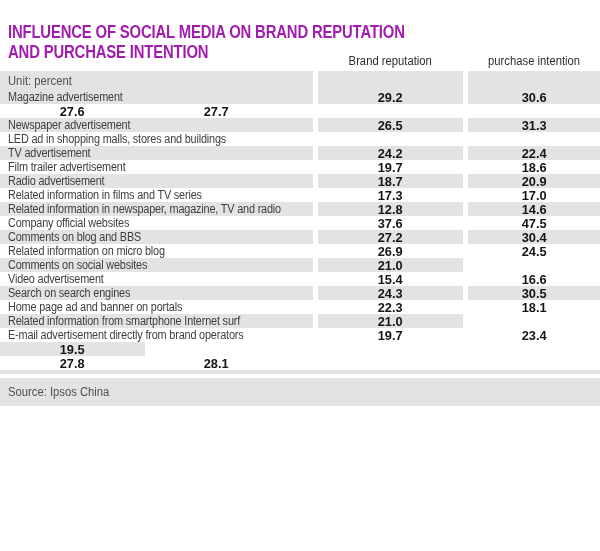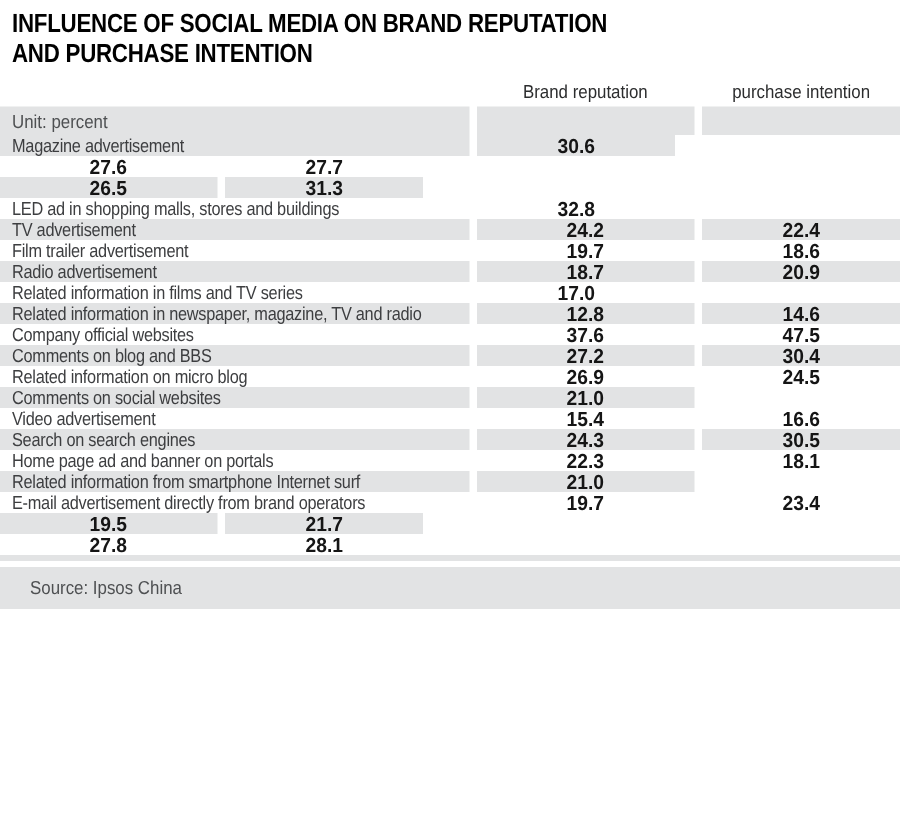--- a/index.html
+++ b/index.html
@@ -2,22 +2,22 @@
 <html><head>
 <meta charset="utf-8">
 <style>
   * { margin:0; padding:0; box-sizing:border-box; }
   body { background:#fff; }
   .wrap {
     width:600px; height:551px; background:#ffffff; overflow:hidden;
     font-family:"Liberation Sans", sans-serif; position:relative;
   }
   .title {
-    padding:5px 0 0 8px; font-weight:bold; font-size:17.5px;
-    line-height:20px; color:#000000; height:45px;
+    padding:22px 0 0 8px; font-weight:bold; font-size:17.5px;
+    line-height:20px; color:#a21caf; height:45px;
   }
   .title .ln {
     white-space:nowrap; letter-spacing:-0.2px;
     transform:scaleX(0.85); transform-origin:0 50%;
   }
   .tablebar { margin-top:5px; }
   .row { display:flex; }
   .row .c1 { width:313px; margin-right:5px; display:flex; align-items:center; padding-left:8px; }
   .row .c2 { width:145px; margin-right:5px; display:flex; align-items:center; justify-content:center; }
   .row .c3 { width:132px; display:flex; align-items:center; justify-content:center; }
@@ -35,21 +35,21 @@
     transform:scaleX(0.87); transform-origin:0 50%; display:inline-block;
   }
   .datarow .c2, .datarow .c3 { font-size:13.5px; font-weight:bold; color:#151515; }
   .datarow .c2 span, .datarow .c3 span {
     white-space:nowrap; transform:scaleX(0.95); transform-origin:50% 50%; display:inline-block;
   }
   .divider { height:4px; background:#e2e3e4; }
   .botgap { height:4px; background:#ffffff; }
   .source {
     height:28px; background:#e2e3e4; display:flex; align-items:center;
-    padding-left:20px; font-size:12.5px; color:#4e5052;
+    padding-left:8px; font-size:12.5px; color:#4e5052;
   }
   .source span { white-space:nowrap; transform:scaleX(0.9); transform-origin:0 50%; display:inline-block; }
 </style>
 </head>
 <body>
 
 <div class="wrap">
 
   <div class="title">
     <div class="ln">INFLUENCE OF SOCIAL MEDIA ON BRAND REPUTATION</div>
@@ -73,47 +73,50 @@
           <span>Unit: percent</span>
         </div>
       <div class="c2"></div>
       <div class="c3"></div>
     </div>
 
     <div class="row datarow g">
       <div class="c1">
           <span>Magazine advertisement</span>
         </div>
+      <div class="c2">
+          <span>29.2</span>
+        </div>
       <div class="c3">
           <span>30.6</span>
         </div>
     </div>
     <div class="row datarow">
       <div class="c2">
           <span>27.6</span>
         </div>
       <div class="c3">
           <span>27.7</span>
         </div>
     </div>
     <div class="row datarow g">
+      <div class="c1">
+          <span>Newspaper advertisement</span>
+        </div>
       <div class="c2">
           <span>26.5</span>
         </div>
       <div class="c3">
           <span>31.3</span>
         </div>
     </div>
     <div class="row datarow">
       <div class="c1">
           <span>LED ad in shopping malls, stores and buildings</span>
         </div>
-      <div class="c3">
-          <span>32.8</span>
-        </div>
     </div>
     <div class="row datarow g">
       <div class="c1">
           <span>TV advertisement</span>
         </div>
       <div class="c2">
           <span>24.2</span>
         </div>
       <div class="c3">
           <span>22.4</span>
@@ -138,20 +141,23 @@
           <span>18.7</span>
         </div>
       <div class="c3">
           <span>20.9</span>
         </div>
     </div>
     <div class="row datarow">
       <div class="c1">
           <span>Related information in films and TV series</span>
         </div>
+      <div class="c2">
+          <span>17.3</span>
+        </div>
       <div class="c3">
           <span>17.0</span>
         </div>
     </div>
     <div class="row datarow g">
       <div class="c1">
           <span>Related information in newspaper, magazine, TV and radio</span>
         </div>
       <div class="c2">
           <span>12.8</span>
@@ -249,23 +255,20 @@
       <div class="c2">
           <span>19.7</span>
         </div>
       <div class="c3">
           <span>23.4</span>
         </div>
     </div>
     <div class="row datarow g">
       <div class="c2">
           <span>19.5</span>
-        </div>
-      <div class="c3">
-          <span>21.7</span>
         </div>
     </div>
     <div class="row datarow">
       <div class="c2">
           <span>27.8</span>
         </div>
       <div class="c3">
           <span>28.1</span>
         </div>
     </div>

